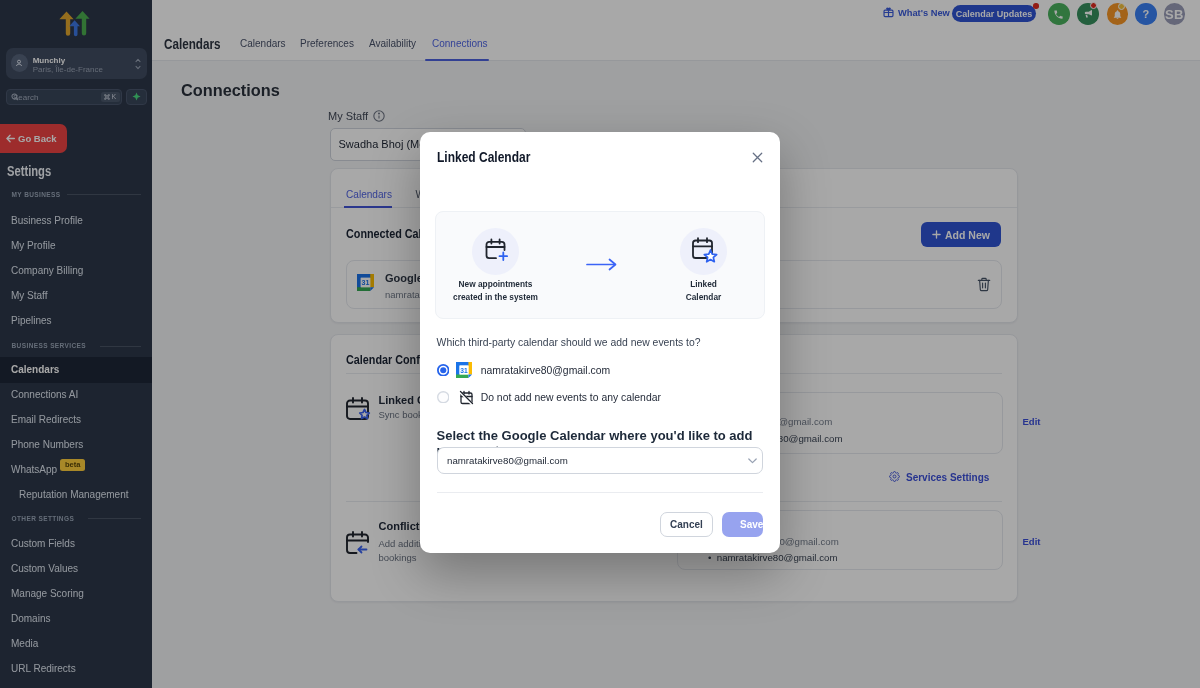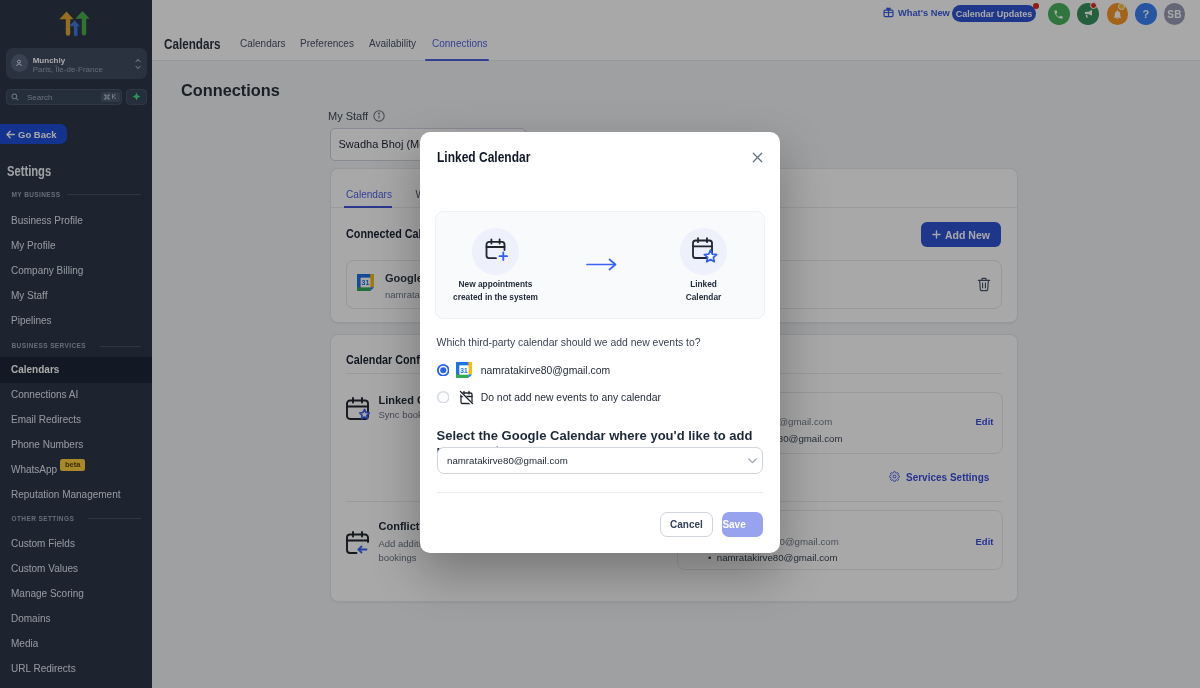--- a/index.html
+++ b/index.html
@@ -4,21 +4,21 @@
 <style>
   * { margin:0; padding:0; box-sizing:border-box; }
   html,body { width:1200px; height:688px; overflow:hidden; font-family:"Liberation Sans", sans-serif; }
   #page { position:relative; width:1200px; height:688px; background:#f2f3f5; }
   .abs { position:absolute; }
   .sb-item { position:absolute; left:11px; font-size:10px; color:#dfe6f0; white-space:nowrap; }
   .sb-label { position:absolute; left:11.5px; font-size:6.5px; font-weight:bold; letter-spacing:.4px; color:#9aa6b8; }
   .sb-line { position:absolute; height:1px; background:#4a5464; }
   .card { position:absolute; background:#fff; border:1px solid #e4e7ec; border-radius:8px; box-shadow:0 1px 2px rgba(16,24,40,.05); }
   .ibox { position:absolute; background:#fff; border:1px solid #e6e9ee; border-radius:8px; }
-  .edit { position:absolute; font-size:9.5px; font-weight:bold; color:#3c50da; }
+  .edit { position:absolute; font-size:9.5px; font-weight:bold; color:#3c50da;margin-left:47px; }
   .circ { position:absolute; top:3.4px; width:21.5px; height:21.5px; border-radius:50%; display:flex; align-items:center; justify-content:center; }
   #overlay { position:absolute; left:0; top:0; width:1200px; height:688px; background:rgba(0,0,0,.34); z-index:5; }
   #modal { position:absolute; left:420px; top:132px; width:360px; height:421px; background:#fff; border-radius:10px; box-shadow:0 20px 50px rgba(0,0,0,.3); z-index:6; }
 </style>
 </head>
 <body>
 <div id="page">
 
   <div class="abs" style="left:152px;top:0;width:1048px;height:61px;background:#fff;border-bottom:1px solid #e4e7ec;"></div>
   <div class="abs" style="left:0;top:0;width:152px;height:688px;background:#2d3849;"></div>
@@ -47,34 +47,34 @@
         </g>
       </svg>
 
     <div class="abs" style="left:6px;top:89px;width:116px;height:15.5px;background:#39465a;border:1px solid #49566c;border-radius:4px;"></div>
     <svg class="abs" style="left:11px;top:93px" width="8" height="8" viewBox="0 0 10 10">
         <g fill="none" stroke="#aab4c4" stroke-width="1.3">
           <circle cx="4.2" cy="4.2" r="3"></circle>
           <path d="M6.6 6.6 L9 9"></path>
         </g>
       </svg>
-    <div class="abs" style="left:27px;top:92.5px;font-size:8px;color:#a5afbf;">Search</div>
+    <div class="abs" style="left:13px;top:92.5px;font-size:8px;color:#a5afbf;">Search</div>
     <div class="abs" style="left:100.5px;top:91.5px;width:19px;height:10.5px;background:#4b586c;border-radius:2.5px;display:flex;align-items:center;justify-content:center;">
       <svg width="6" height="6" viewBox="0 0 16 16">
           <path fill="none" stroke="#cfd6e2" stroke-width="2" d="M5 5 h6 v6 h-6 Z M5 5 H3.4 A1.9 1.9 0 1 1 5 3.4 Z M11 5 V3.4 A1.9 1.9 0 1 1 12.6 5 Z M11 11 h1.6 A1.9 1.9 0 1 1 11 12.6 Z M5 11 V12.6 A1.9 1.9 0 1 1 3.4 11 Z"></path>
         </svg>
       <span style="font-size:7px;color:#cfd6e2;margin-left:1.5px;">K</span>
     </div>
     <div class="abs" style="left:126px;top:89px;width:21px;height:15.5px;background:#39465a;border:1px solid #49566c;border-radius:4px;display:flex;align-items:center;justify-content:center;">
       <svg width="9" height="9" viewBox="0 0 10 10">
           <path d="M5 0.5 L6.3 3.7 L9.5 5 L6.3 6.3 L5 9.5 L3.7 6.3 L0.5 5 L3.7 3.7 Z" fill="#4ade80"></path>
         </svg>
     </div>
 
-    <div class="abs" style="left:0;top:124px;width:66.5px;height:20px;background:#1d4ed8;border-radius:0 7px 7px 0;display:flex;align-items:center;">
+    <div class="abs" style="left:0;top:124px;width:66.5px;height:29px;background:#ef4444;border-radius:0 7px 7px 0;display:flex;align-items:center;">
       <svg style="margin-left:6px" width="9" height="9" viewBox="0 0 11 10">
           <g fill="none" stroke="#fff" stroke-width="1.7" stroke-linecap="round" stroke-linejoin="round">
             <path d="M5 1 L1.3 5 L5 9"></path>
             <path d="M1.5 5 H10.2"></path>
           </g>
         </svg>
       <span style="font-size:9.5px;font-weight:bold;color:#fff;margin-left:3px;">Go Back</span>
     </div>
 
     <div class="abs" style="left:6.5px;top:162.5px;font-size:14px;font-weight:bold;color:#f2f5fa;transform:scaleX(0.8);transform-origin:left;">Settings</div>
@@ -88,21 +88,21 @@
     <div class="sb-item" style="top:315px;">Pipelines</div>
     <div class="sb-label" style="top:342px;">BUSINESS SERVICES</div>
       <div class="sb-line" style="top:345.5px;left:100px;width:41px;"></div>
     <div class="abs" style="left:0;top:356.5px;width:152px;height:26px;background:#1e2737;"></div>
     <div class="sb-item" style="top:363.5px;color:#fff;font-weight:bold;">Calendars</div>
     <div class="sb-item" style="top:388.5px;">Connections AI</div>
     <div class="sb-item" style="top:413.5px;">Email Redirects</div>
     <div class="sb-item" style="top:439px;">Phone Numbers</div>
     <div class="sb-item" style="top:464px;">WhatsApp</div>
     <div class="abs" style="left:60px;top:458.5px;background:#ffcf3e;color:#5b4708;font-size:7.5px;font-weight:bold;border-radius:2.5px;padding:1.5px 5px;">beta</div>
-    <div class="sb-item" style="top:489px;">Reputation Management</div>
+    <div class="sb-item" style="top:489px;margin-left:8px;">Reputation Management</div>
     <div class="sb-label" style="top:514.5px;">OTHER SETTINGS</div>
       <div class="sb-line" style="top:517.5px;left:88px;width:53px;"></div>
     <div class="sb-item" style="top:538px;">Custom Fields</div>
     <div class="sb-item" style="top:562.5px;">Custom Values</div>
     <div class="sb-item" style="top:587.5px;">Manage Scoring</div>
     <div class="sb-item" style="top:612.5px;">Domains</div>
     <div class="sb-item" style="top:637.5px;">Media</div>
     <div class="sb-item" style="top:662.5px;">URL Redirects</div>
   </div>
 
@@ -139,21 +139,21 @@
   <div class="circ" style="left:1106.7px;background:#f79727;">
       <svg width="11" height="11" viewBox="0 0 24 24">
         <path fill="#fff" d="M12 22a2 2 0 0 0 2-2h-4a2 2 0 0 0 2 2zm6-6V11c0-3.1-1.6-5.6-4.5-6.3V4a1.5 1.5 0 0 0-3 0v.7C7.6 5.4 6 7.9 6 11v5l-2 2v1h16v-1l-2-2z"></path>
       </svg>
     </div>
   <div class="abs" style="left:1118.2px;top:2.7px;width:7px;height:7px;border-radius:50%;background:#f4c33f;border:1.2px solid #fff;"></div>
   <div class="circ" style="left:1135.2px;background:#3b82f6;">
       <span style="color:#fff;font-size:11px;font-weight:bold;">?</span>
     </div>
   <div class="circ" style="left:1163.7px;background:#9a9db8;">
-      <span style="color:#fff;font-size:10px;font-weight:bold;letter-spacing:.3px;">SB</span>
+      <span style="color:#fff;font-size:13px;font-weight:bold;letter-spacing:.3px;">SB</span>
     </div>
 
   <div class="abs" style="left:180.5px;top:81px;font-size:17px;font-weight:bold;color:#2a313c;transform:scaleX(0.96);transform-origin:left;">Connections</div>
   <div class="abs" style="left:328px;top:109.5px;font-size:11px;color:#404856;">My Staff</div>
   <svg class="abs" style="left:372.5px;top:109.5px" width="12" height="12" viewBox="0 0 13 13">
       <g fill="none" stroke="#6b7280" stroke-width="1.15">
         <circle cx="6.5" cy="6.5" r="5.6"></circle>
         <path d="M6.5 5.9 V9.3"></path>
         <circle cx="6.5" cy="3.9" r=".5" fill="#6b7280"></circle>
       </g>
@@ -316,18 +316,18 @@
     <div class="abs" style="left:17px;top:315px;width:326px;height:27px;background:#fff;border:1px solid #d0d5dd;border-radius:7px;display:flex;align-items:center;">
       <span style="font-size:9.7px;color:#1c2432;margin-left:9px;">namratakirve80@gmail.com</span>
     </div>
     <svg class="abs" style="left:328px;top:326px" width="9" height="6" viewBox="0 0 11 7">
         <path fill="none" stroke="#98a2b3" stroke-width="1.5" stroke-linecap="round" stroke-linejoin="round" d="M1 1 L5.5 5.5 L10 1"></path>
       </svg>
     <div class="abs" style="left:17px;top:360px;width:326px;height:1px;background:#eaecf0;"></div>
     <div class="abs" style="left:239.7px;top:379.6px;width:53.6px;height:25px;background:#fff;border:1px solid #d0d5dd;border-radius:7px;display:flex;align-items:center;justify-content:center;">
       <span style="font-size:10px;font-weight:bold;color:#344054;">Cancel</span>
     </div>
-    <div class="abs" style="left:302.4px;top:379.6px;width:41px;height:25px;background:#97a3ef;border-radius:7px;display:flex;align-items:center;justify-content:flex-start;">
+    <div class="abs" style="left:302.4px;top:379.6px;width:41px;height:25px;background:#97a3ef;border-radius:7px;display:flex;align-items:center;justify-content:flex-end;">
       <span style="font-size:10px;font-weight:bold;color:#fff;">Save</span>
     </div>
   </div>
 
 </div>
 
 </body></html>

